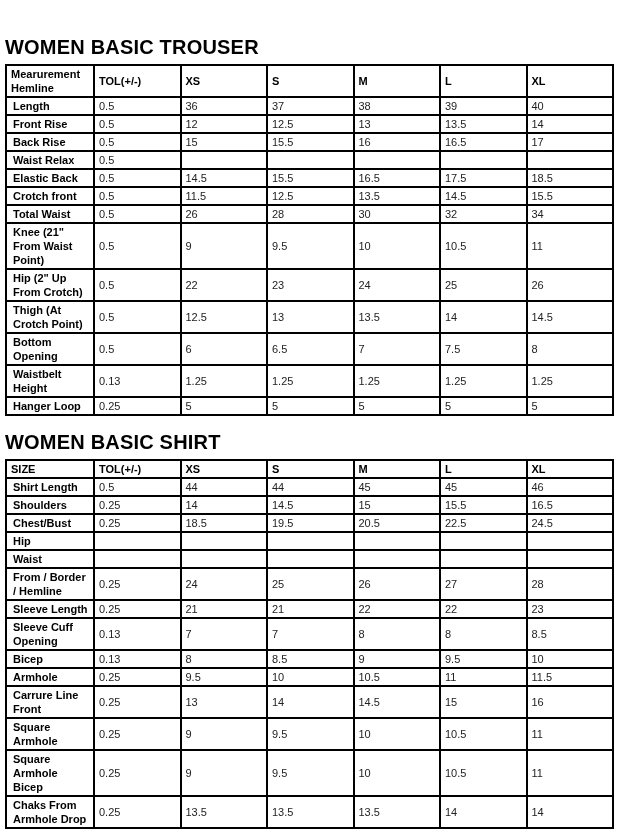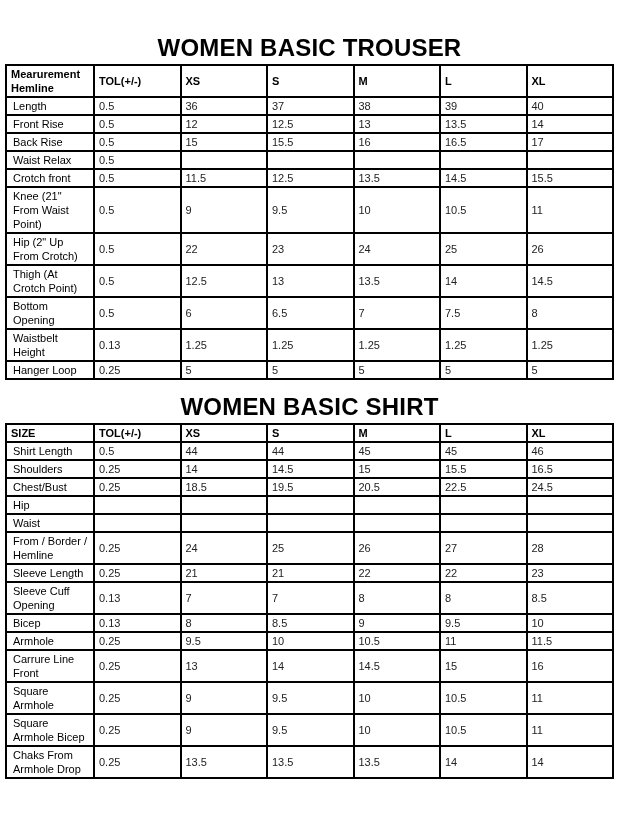--- a/index.html
+++ b/index.html
@@ -11,23 +11,23 @@
     color: #000000;
   }
   body {
     width: 619px;
     min-height: 837px;
   }
   .page {
     padding: 0 5px;
   }
   .table-title {
-    font-size: 24px;
+    font-size: 20px;
     font-weight: bold;
-    text-align: center;
+    text-align: left;
     color: #000000;
     letter-spacing: 0.2px;
     line-height: 23px;
   }
   .title-trouser { margin: 36px 0 5px 0; }
   .title-shirt   { margin: 15px 0 5px 0; }
 
   table.size-chart {
     width: 100%;
     border-collapse: collapse;
@@ -43,21 +43,21 @@
     line-height: 14px;
     text-align: left;
     vertical-align: middle;
     word-wrap: break-word;
   }
   table.size-chart thead th {
     font-weight: bold;
     color: #000000;
   }
   table.size-chart tbody th {
-    font-weight: normal;
+    font-weight: bold;
     color: #000000;
     padding-left: 6px;
   }
   table.size-chart tbody td {
     font-weight: normal;
     color: #222222;
   }
 </style>
 </head>
 <body>
@@ -118,27 +118,45 @@
         <tr>
           <th>Waist Relax</th>
           <td>0.5</td>
           <td></td>
           <td></td>
           <td></td>
           <td></td>
           <td></td>
         </tr>
         <tr>
+          <th>Elastic Back</th>
+          <td>0.5</td>
+          <td>14.5</td>
+          <td>15.5</td>
+          <td>16.5</td>
+          <td>17.5</td>
+          <td>18.5</td>
+        </tr>
+        <tr>
           <th>Crotch front</th>
           <td>0.5</td>
           <td>11.5</td>
           <td>12.5</td>
           <td>13.5</td>
           <td>14.5</td>
           <td>15.5</td>
+        </tr>
+        <tr>
+          <th>Total Waist</th>
+          <td>0.5</td>
+          <td>26</td>
+          <td>28</td>
+          <td>30</td>
+          <td>32</td>
+          <td>34</td>
         </tr>
         <tr>
           <th>Knee (21" From Waist Point)</th>
           <td>0.5</td>
           <td>9</td>
           <td>9.5</td>
           <td>10</td>
           <td>10.5</td>
           <td>11</td>
         </tr>

